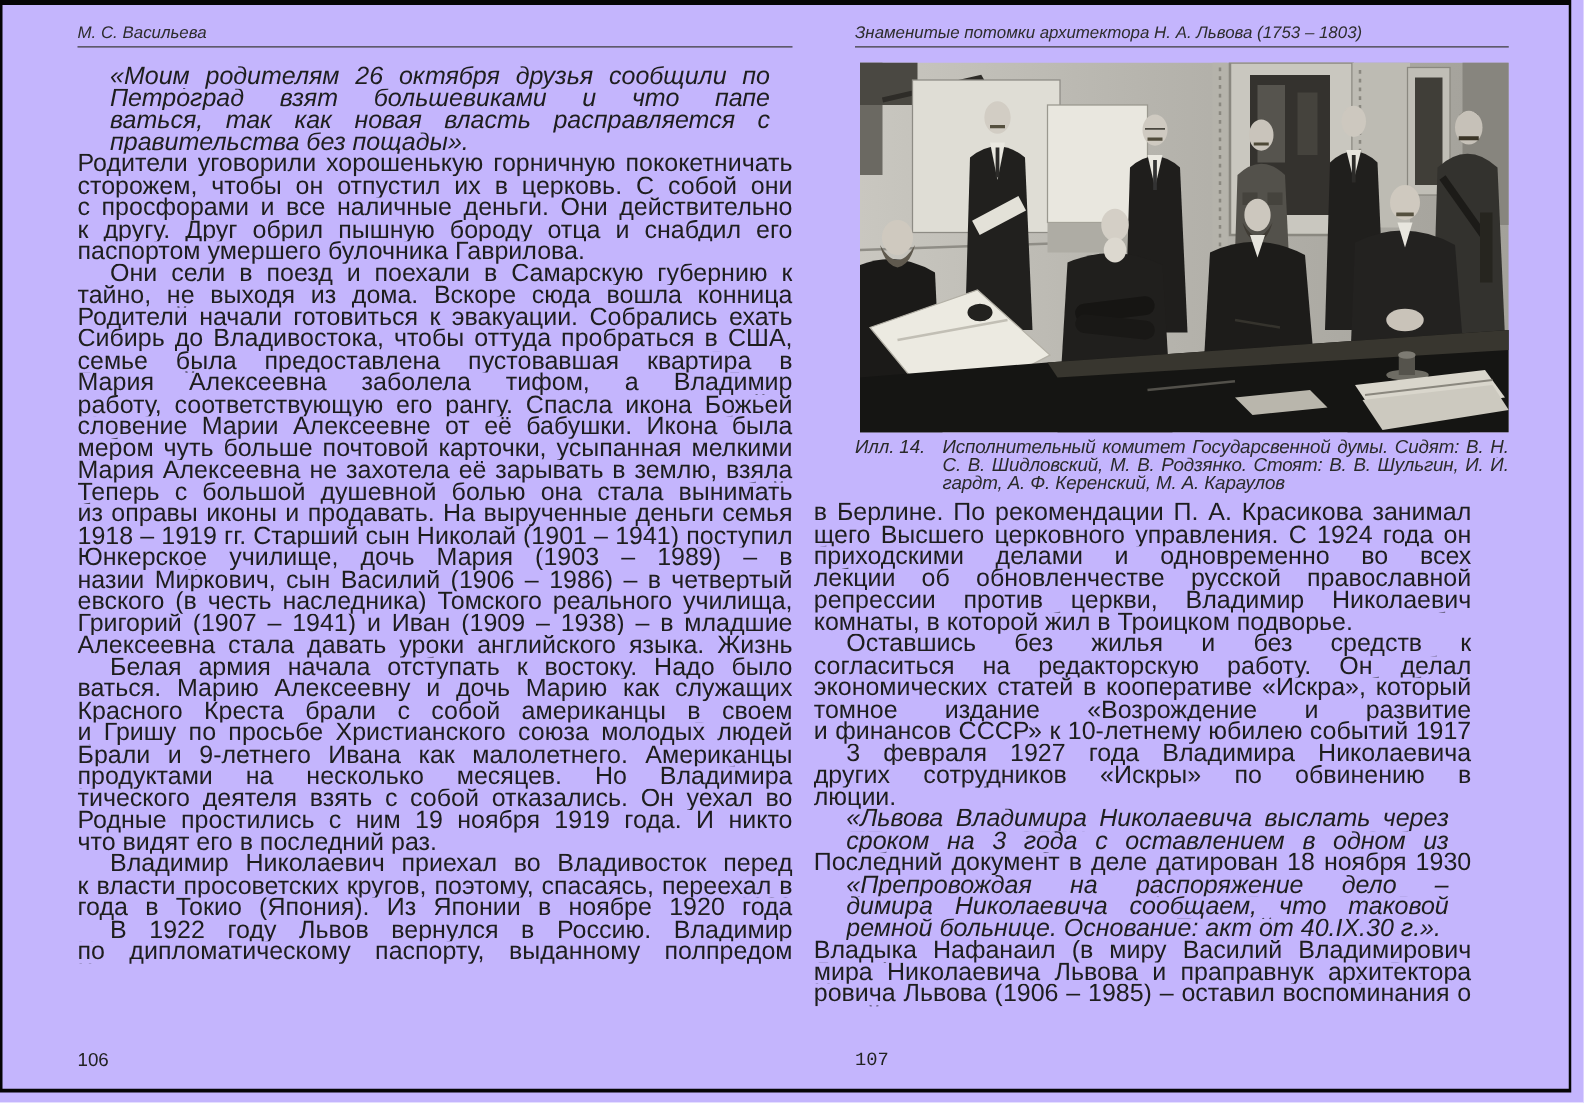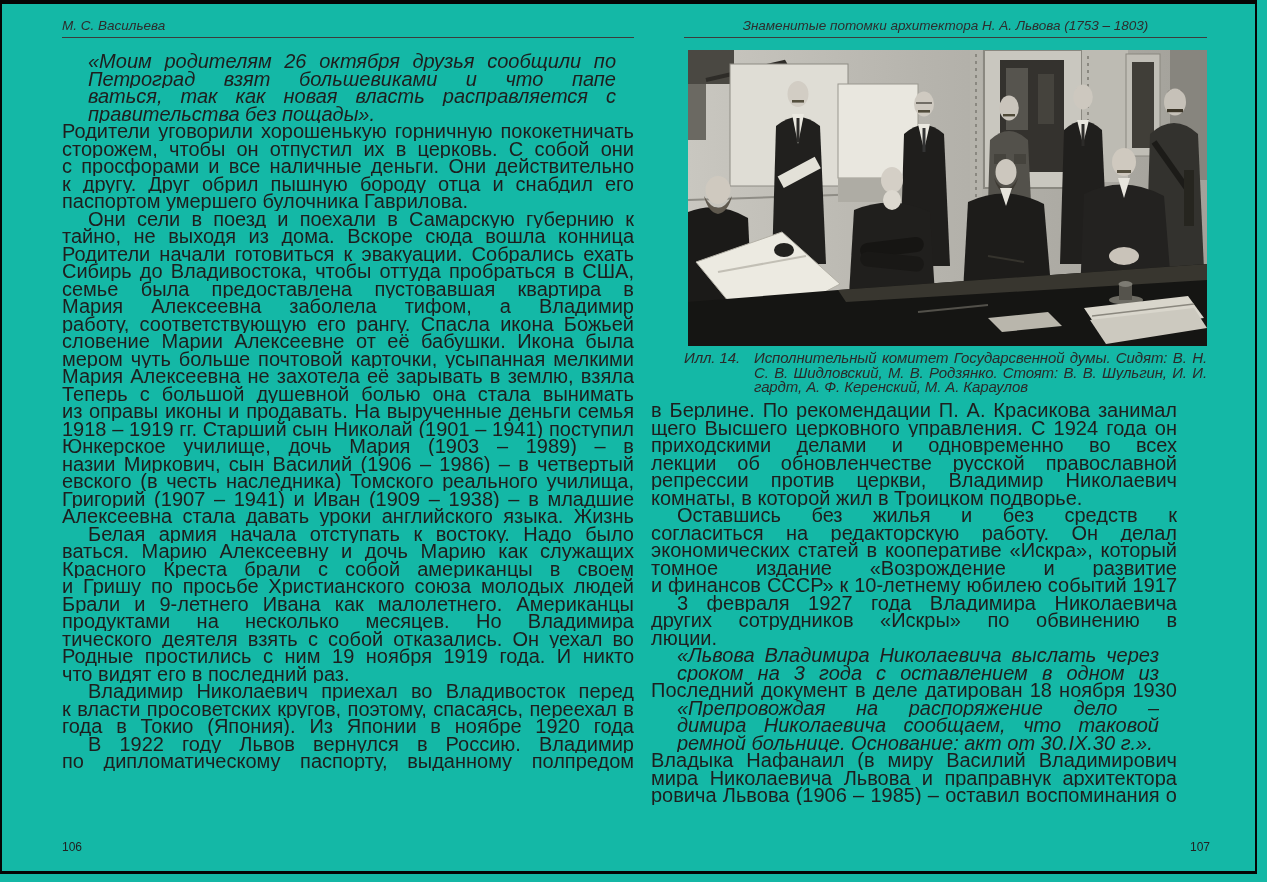--- a/index.html
+++ b/index.html
@@ -1,28 +1,28 @@
 <!DOCTYPE html>
 <html lang="ru"><head>
 <meta charset="utf-8">
 <style>
   html,body{margin:0;padding:0;background:#ffffff;}
   .book{
-    position:relative;width:1267px;height:882px;background:#14b8a6;overflow:hidden;
+    position:relative;width:1267px;height:882px;background:#c4b5fd;overflow:hidden;
     font-family:"Liberation Sans",sans-serif;color:#1e1e1e;
   }
   .frame{
     position:absolute;left:0;top:0;width:1257px;height:874px;box-sizing:border-box;
     border-top:4px solid #050505;border-left:2px solid #050505;
     border-right:2px solid #050505;border-bottom:3px solid #050505;
     pointer-events:none;
   }
   .running-head{position:absolute;top:18px;font-size:13.5px;font-style:italic;color:#2d2d2d;}
   #head-left{left:62px;width:572px;text-align:left;}
-  #head-right{left:684px;width:523px;text-align:center;}
+  #head-right{left:684px;width:523px;text-align:left;}
   .head-rule{position:absolute;top:37px;height:1px;background:#3c3c3c;}
   #rule-left{left:62px;width:572px;}
   #rule-right{left:684px;width:523px;}
 
   .text-col{position:absolute;font-size:20px;}
   #left-col{left:62px;top:53px;width:572px;}
   #right-col{left:651px;top:402px;width:526px;}
   .line{height:17.5px;line-height:17.5px;text-align:justify;text-align-last:justify;overflow:hidden;}
   .line.last{text-align-last:left;}
   .para.quote{font-style:italic;padding-left:26px;padding-right:18px;}
@@ -30,23 +30,23 @@
 
   figure.photo{position:absolute;left:688px;top:50px;width:519px;height:296px;margin:0;}
   figure.photo svg{display:block;width:519px;height:296px;}
 
   .caption{position:absolute;left:684px;top:351px;width:523px;display:flex;
     font-size:15px;font-style:italic;color:#2a2a2a;letter-spacing:-0.1px;}
   .caption-label{width:70px;flex-shrink:0;line-height:14.5px;}
   .caption-text{flex:1;}
   .caption-text .line{height:14.5px;line-height:14.5px;}
 
-  .page-num{position:absolute;top:840px;font-size:12px;color:#222;}
+  .page-num{position:absolute;top:840px;font-size:15px;color:#222;}
   #pn-left{left:62px;}
-  #pn-right{left:684px;width:526px;text-align:right;}
+  #pn-right{left:684px;width:526px;font-family:Liberation Mono, monospace;}
 </style>
 </head>
 <body>
 
 <div class="book">
   <div class="frame"></div>
 
   <div class="running-head" id="head-left">М. С. Васильева</div>
   <div class="head-rule" id="rule-left"></div>
   <div class="text-col" id="left-col">
@@ -255,21 +255,21 @@
       <div class="para quote">
         <div class="line">«Львова Владимира Николаевича выслать через ПП ОГПУ в Сибирь</div>
         <div class="line last">сроком на 3 года с оставлением в одном из губернских городов».</div>
       </div>
       <div class="para body">
         <div class="line last">Последний документ в деле датирован 18 ноября 1930 года:</div>
       </div>
       <div class="para quote">
         <div class="line">«Препровождая на распоряжение дело – формуляр на а/с Львова Вла-</div>
         <div class="line">димира Николаевича сообщаем, что таковой умер в Томской тю-</div>
-        <div class="line last">ремной больнице. Основание: акт от 30.IX.30 г.».</div>
+        <div class="line last">ремной больнице. Основание: акт от 40.IX.30 г.».</div>
       </div>
       <div class="para body">
         <div class="line">Владыка Нафанаил (в миру Василий Владимирович Львов) – сын Влади-</div>
         <div class="line">мира Николаевича Львова и праправнук архитектора Николая Александ-</div>
         <div class="line last">ровича Львова (1906 – 1985) –  оставил воспоминания о своей семье.</div>
       </div>
     </div>
   <div class="page-num" id="pn-right">107</div>
 </div>
 

